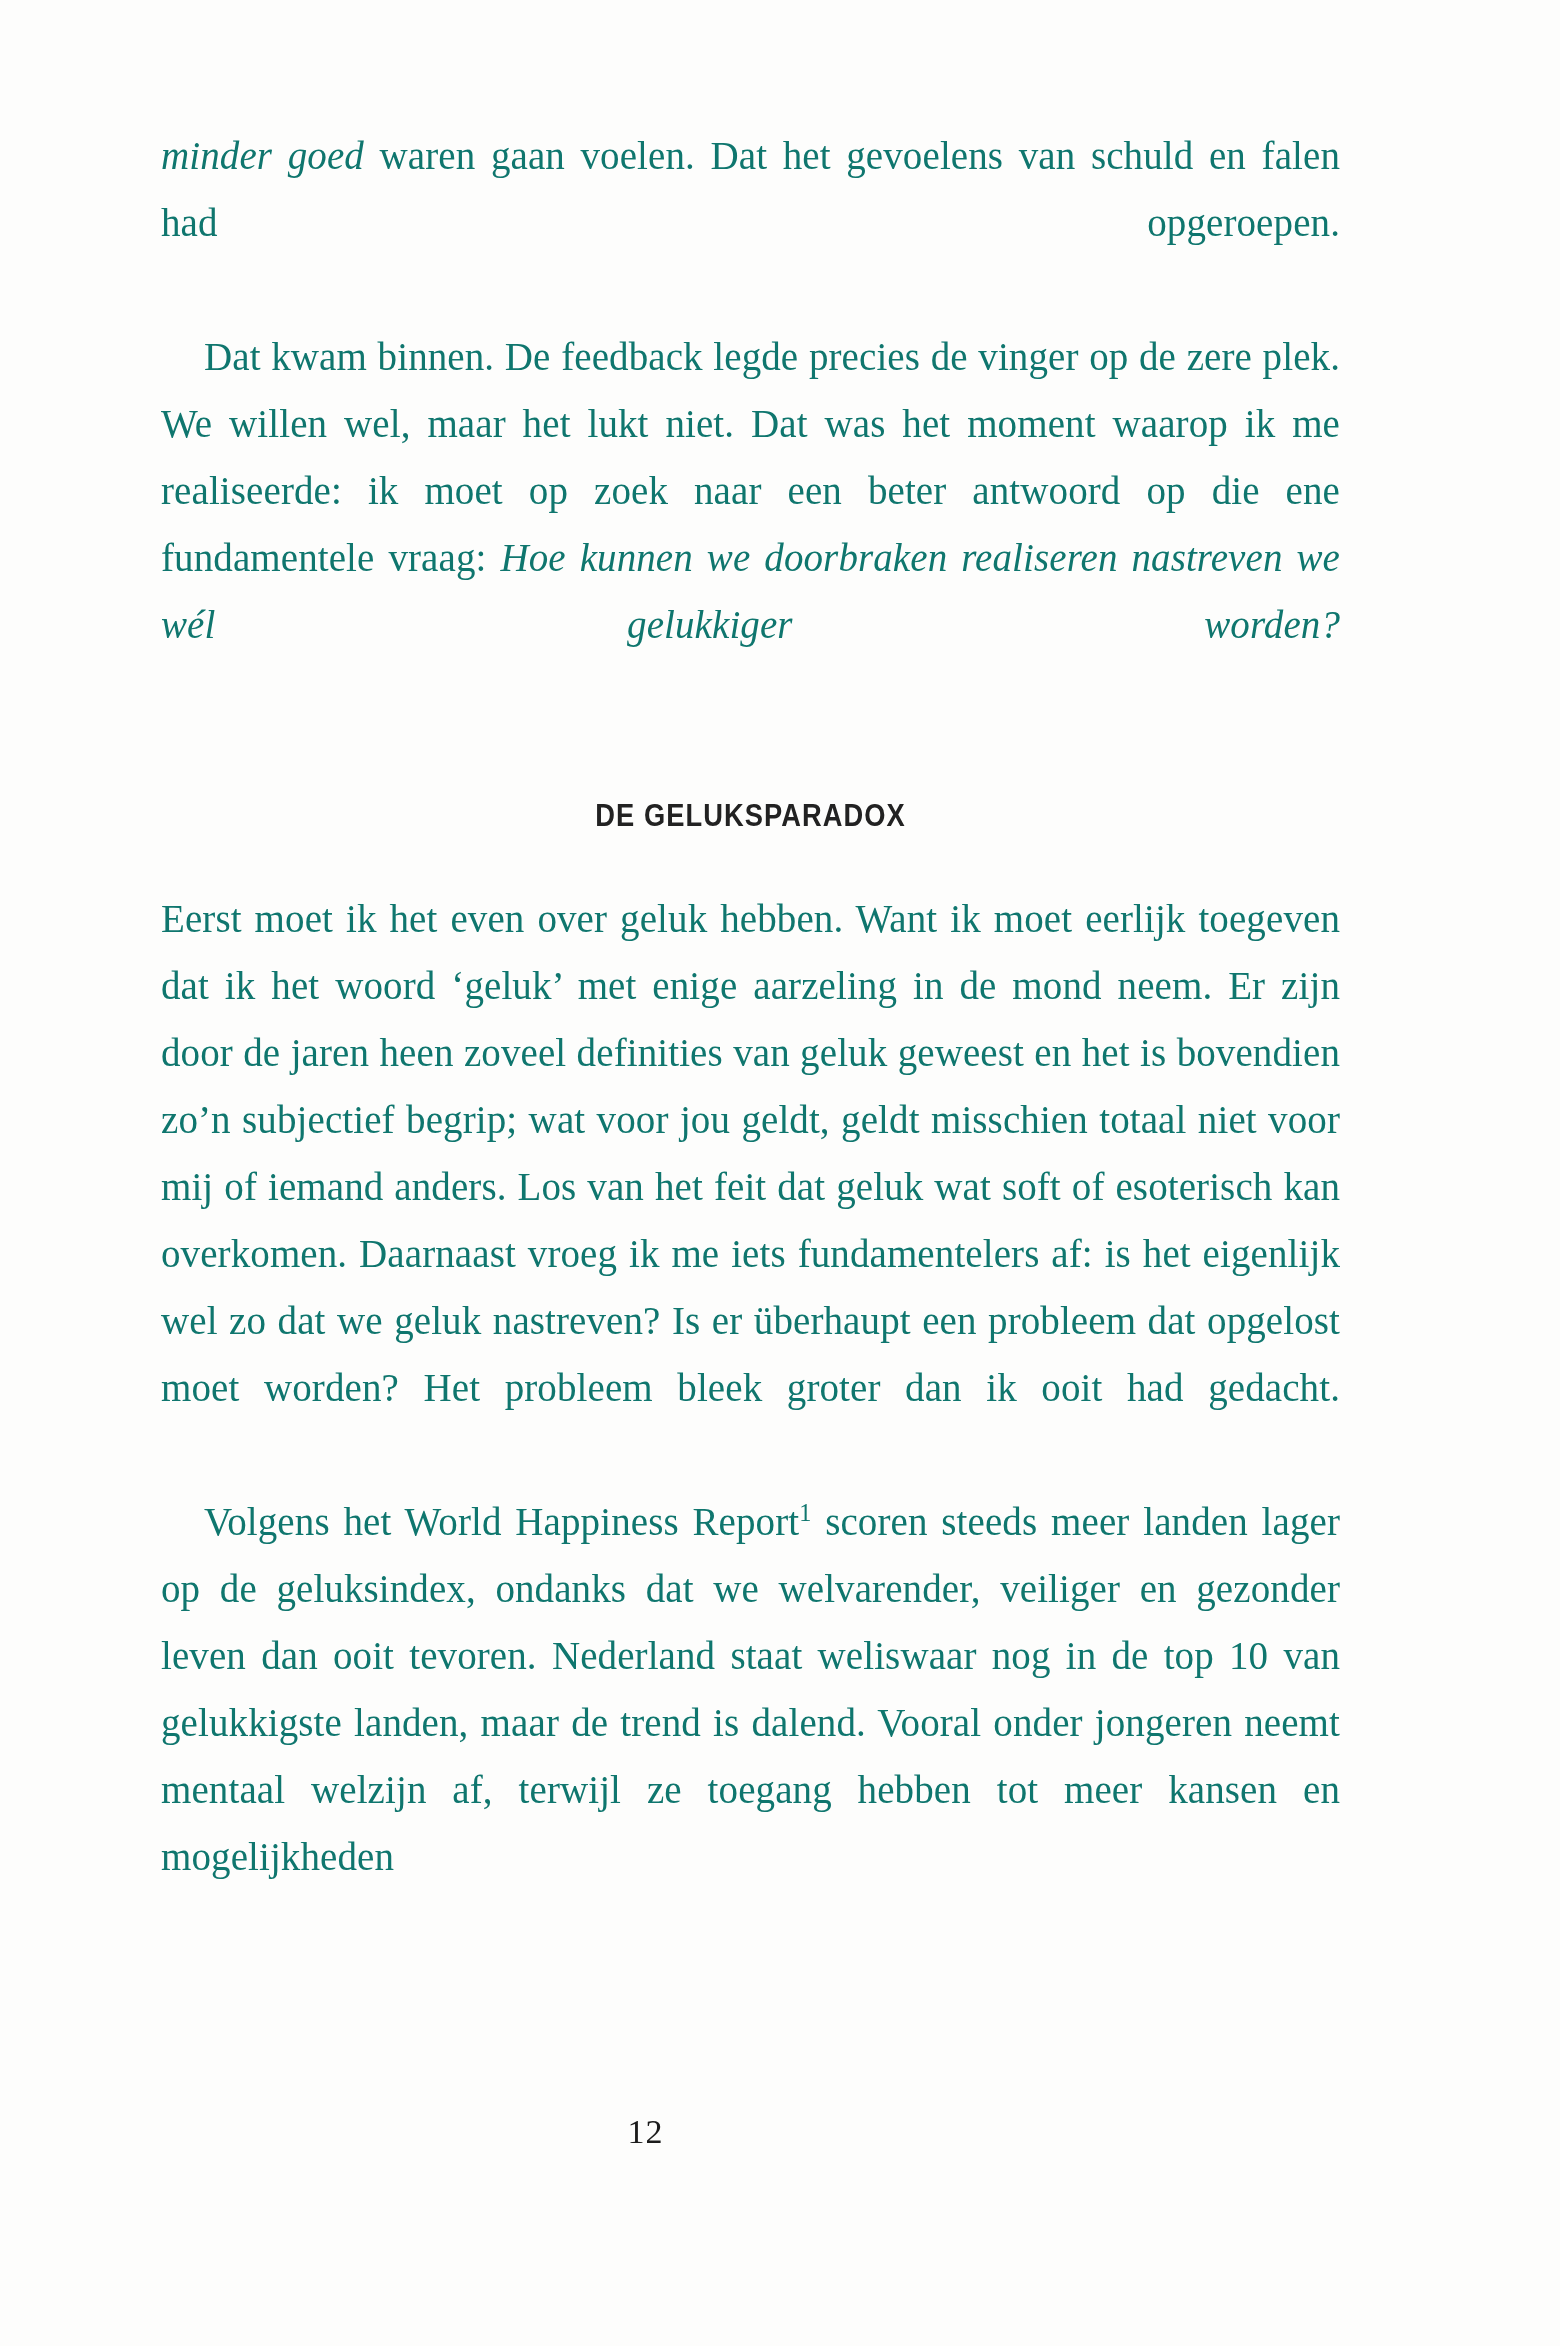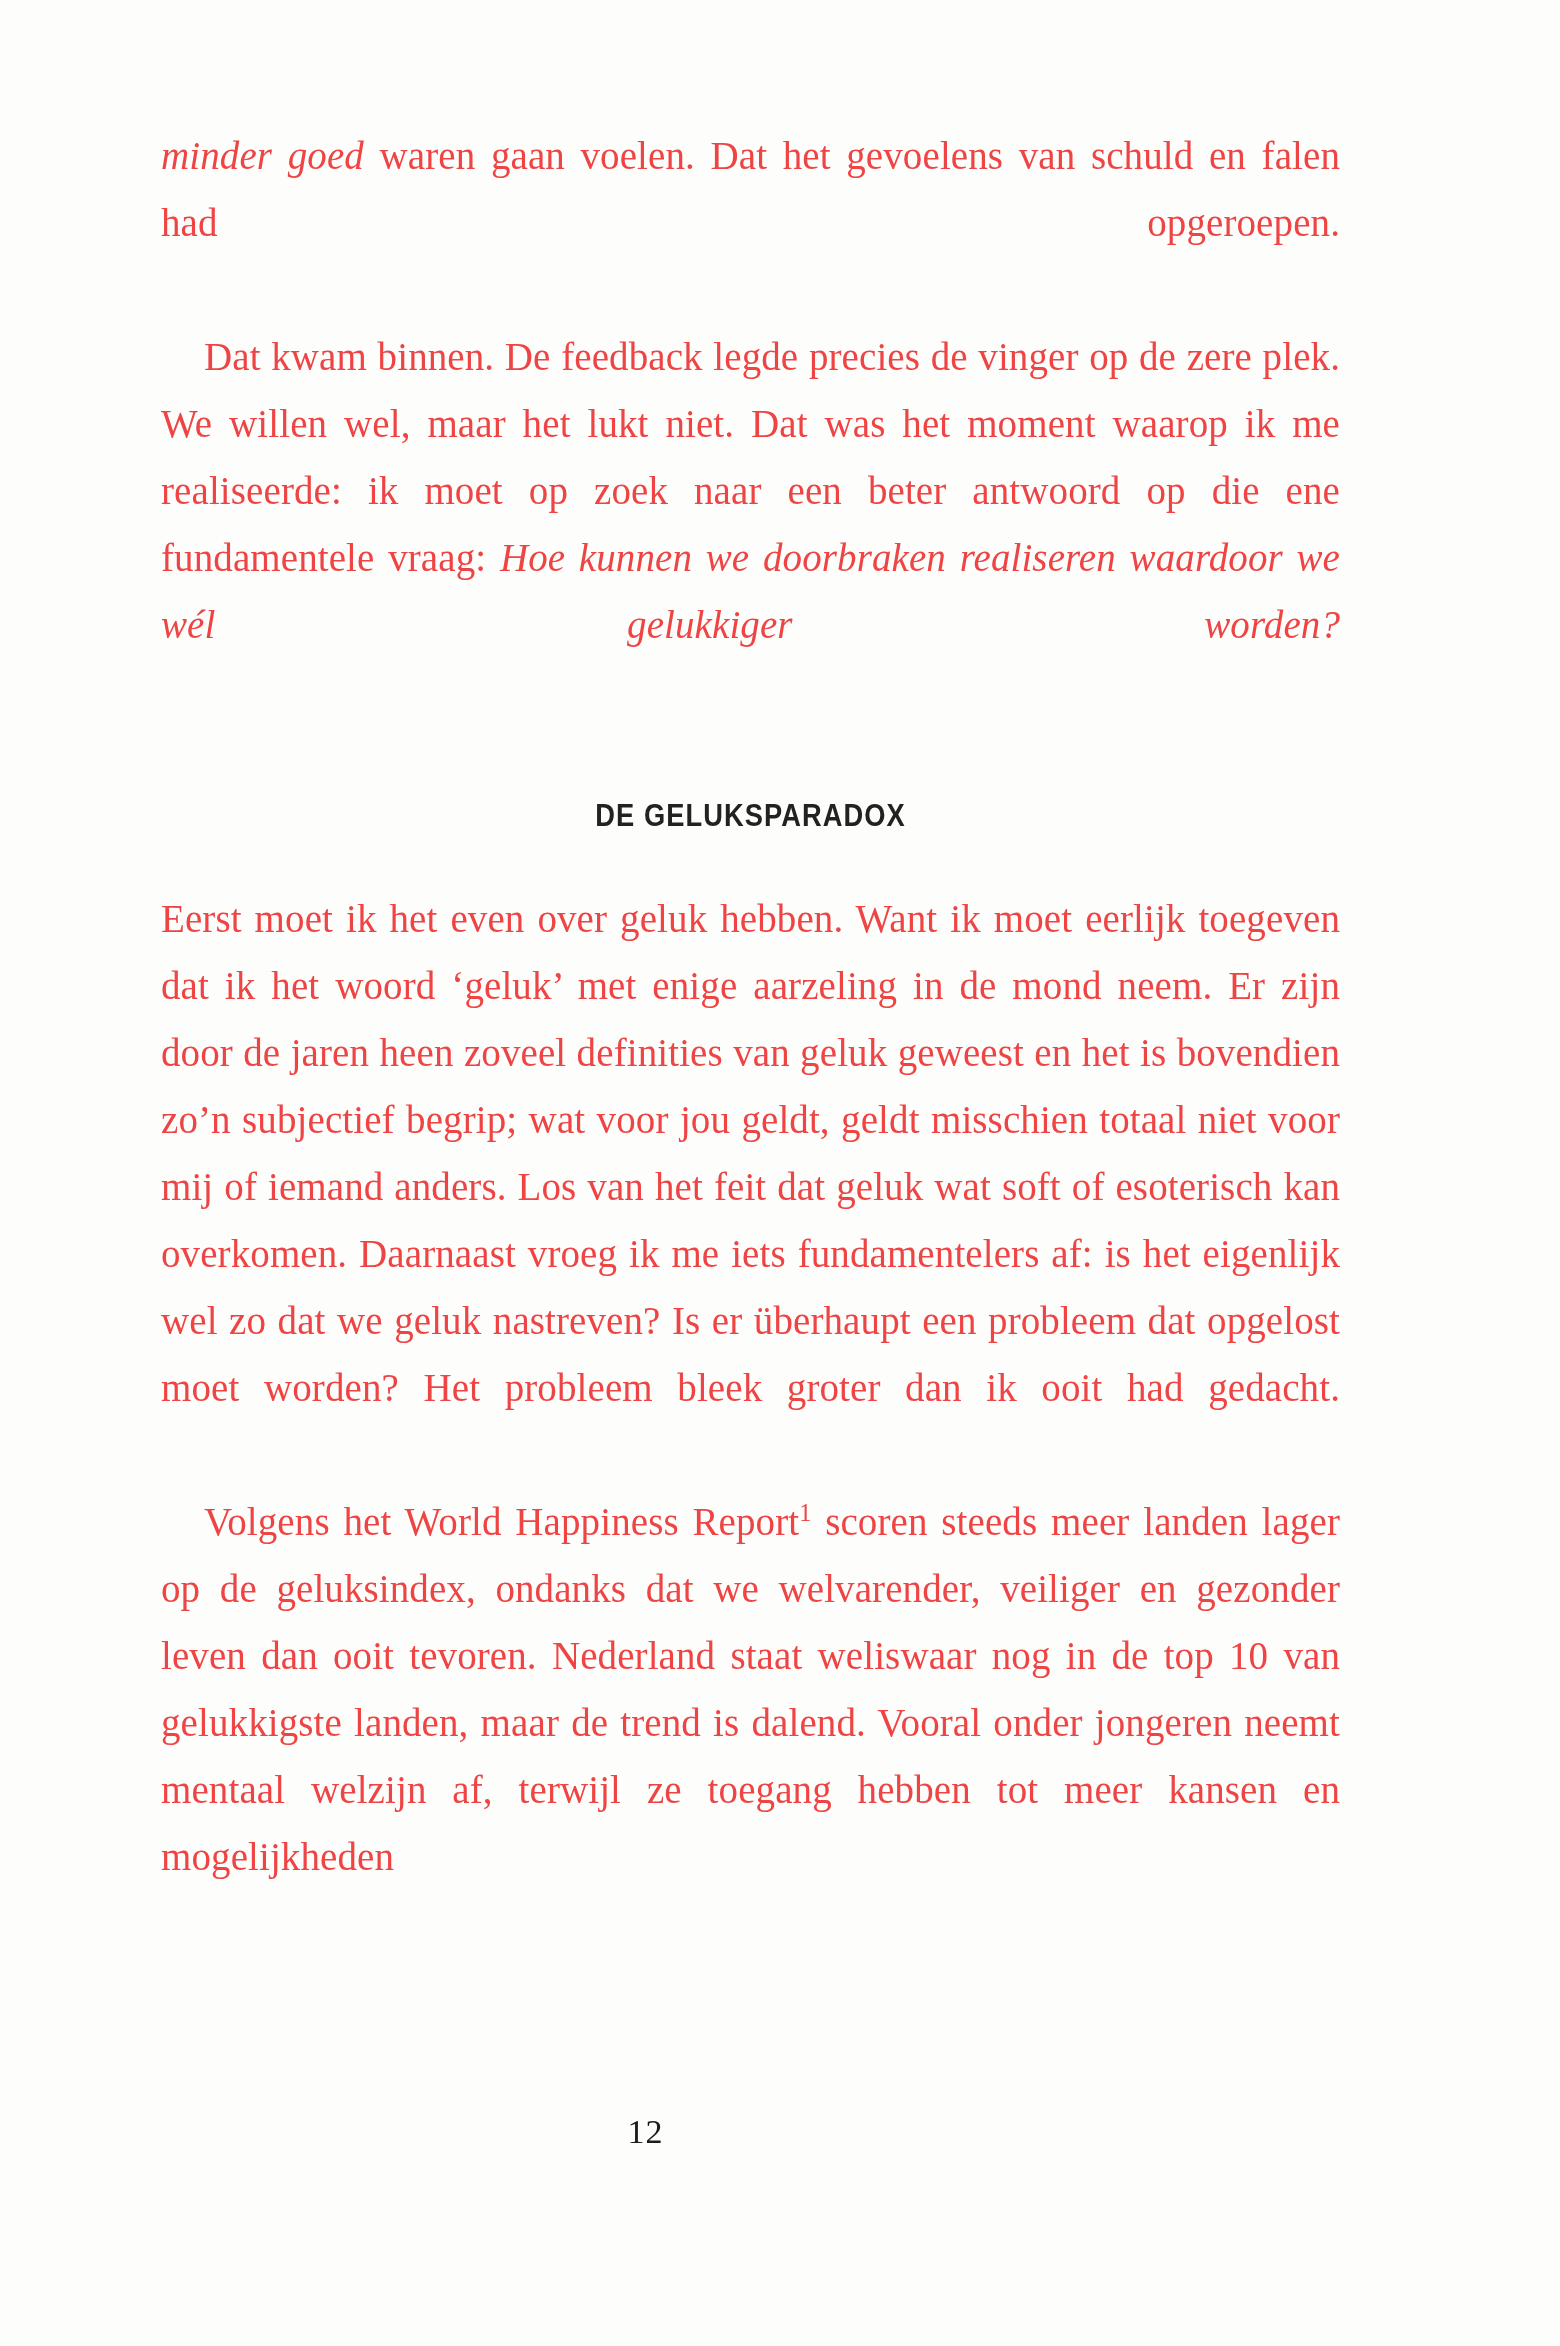--- a/index.html
+++ b/index.html
@@ -30,21 +30,21 @@
   p.body-paragraph {
     margin: 0;
     font-size: 39px;
     line-height: 67px;
     text-align: justify;
     text-justify: inter-word;
     letter-spacing: 0.1px;
     word-spacing: 0.2px;
     -webkit-hyphens: none;
     hyphens: none;
-    color: #ef4444;
+    color: #0f766e;
   }
 
   p.body-paragraph.indented {
     text-indent: 43px;
   }
 
   
   p.body-paragraph::after {
     content: "";
     display: inline-block;
@@ -104,21 +104,21 @@
 </style>
 </head>
 <body>
 
 <div class="page">
 
   <div class="text-column">
 
     <p class="body-paragraph"><em class="ital">minder goed</em><span> waren gaan voelen. Dat het gevoelens van schuld en falen had opgeroepen.</span></p>
 
-    <p class="body-paragraph indented"><span>Dat kwam binnen. De feedback legde precies de vinger op de zere plek. We willen wel, maar het lukt niet. Dat was het moment waarop ik me realiseerde: ik moet op zoek naar een beter antwoord op die ene fundamentele vraag: </span><em class="ital">Hoe kunnen we doorbraken realiseren waardoor we wél gelukkiger worden?</em></p>
+    <p class="body-paragraph indented"><span>Dat kwam binnen. De feedback legde precies de vinger op de zere plek. We willen wel, maar het lukt niet. Dat was het moment waarop ik me realiseerde: ik moet op zoek naar een beter antwoord op die ene fundamentele vraag: </span><em class="ital">Hoe kunnen we doorbraken realiseren nastreven we wél gelukkiger worden?</em></p>
 
   </div>
 
   <div class="section-heading">DE GELUKSPARADOX</div>
 
   <div class="section-two">
 
     <p class="body-paragraph">Eerst moet ik het even over geluk hebben. Want ik moet eerlijk toegeven dat ik het woord ‘geluk’ met enige aarzeling in de mond neem. Er zijn door de jaren heen zoveel definities van geluk geweest en het is bovendien zo’n subjectief begrip; wat voor jou geldt, geldt misschien totaal niet voor mij of iemand anders. Los van het feit dat geluk wat soft of esoterisch kan overkomen. Daarnaast vroeg ik me iets fundamentelers af: is het eigenlijk wel zo dat we geluk nastreven? Is er überhaupt een probleem dat opgelost moet worden? Het probleem bleek groter dan ik ooit had gedacht.</p>
 
     <p class="body-paragraph indented"><span>Volgens het World Happiness Report</span><sup class="footnote-marker oldstyle">1</sup><span> scoren steeds meer landen lager op de geluksindex, ondanks dat we welvarender, veiliger en gezonder leven dan ooit tevoren. Nederland staat weliswaar nog in de top 10 van gelukkigste landen, maar de trend is dalend. Vooral onder jongeren neemt mentaal welzijn af, terwijl ze toegang hebben tot meer kansen en mogelijkheden</span></p>

